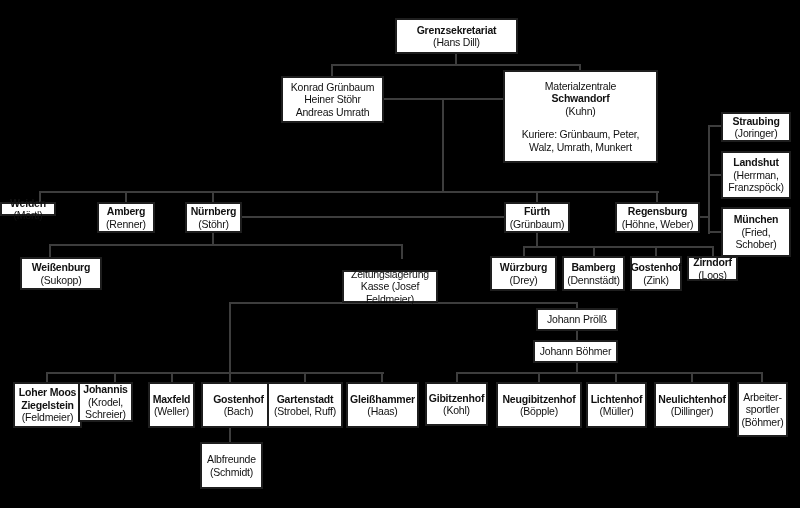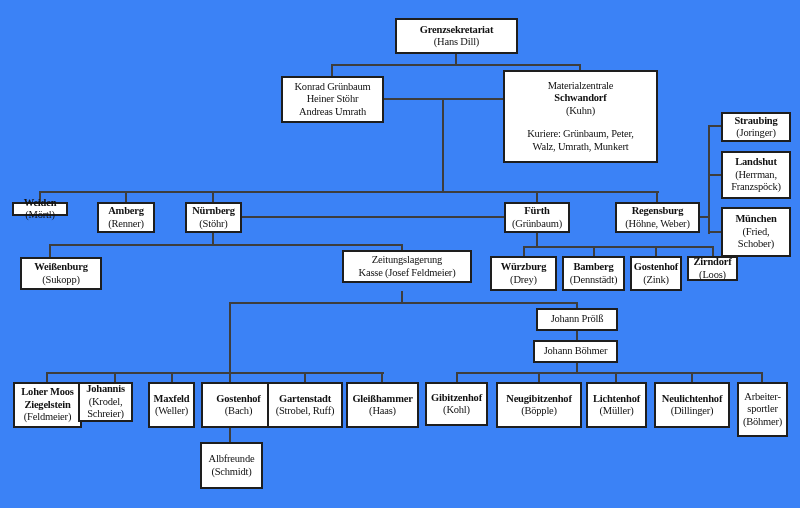--- a/index.html
+++ b/index.html
@@ -1,18 +1,18 @@
 <!DOCTYPE html>
 <html><head>
 <meta charset="utf-8">
 <style>
   html,body{margin:0;padding:0;background:#ffffff;}
   .stage{
-    position:relative;width:800px;height:508px;background:#3b82f6;
-    font-family:Liberation Serif, serif;color:#111;overflow:hidden;
+    position:relative;width:800px;height:508px;background:#000000;
+    font-family:Liberation Sans, sans-serif;color:#111;overflow:hidden;
   }
   .box{
     position:absolute;box-sizing:border-box;border:2px solid #1e1e1e;background:#fff;
     display:flex;flex-direction:column;align-items:center;justify-content:center;
     text-align:center;font-size:10.5px;line-height:12.5px;letter-spacing:-0.2px;
     padding:1px;
   }
   .t{font-weight:bold;white-space:pre-line;}
   .s{font-weight:normal;white-space:pre-line;}
   .gap{margin-top:11px;}
@@ -100,21 +100,21 @@
     <div class="s">(Herrman,
 Franzspöck)</div>
   </div>
 
   <div class="box" style="left:721px;top:207px;width:70px;height:50px">
     <div class="t">München</div>
     <div class="s">(Fried,
 Schober)</div>
   </div>
 
-  <div class="box" style="left:12px;top:202px;width:56px;height:14px">
+  <div class="box" style="left:0;top:202px;width:56px;height:14px">
     <div class="t">Weiden</div>
     <div class="s">(Mörtl)</div>
   </div>
 
   <div class="box" style="left:97px;top:202px;width:58px;height:31px">
     <div class="t">Amberg</div>
     <div class="s">(Renner)</div>
   </div>
 
   <div class="box" style="left:185px;top:202px;width:57px;height:31px">
@@ -130,21 +130,21 @@
   <div class="box" style="left:615px;top:202px;width:85px;height:31px">
     <div class="t">Regensburg</div>
     <div class="s">(Höhne, Weber)</div>
   </div>
 
   <div class="box" style="left:20px;top:257px;width:82px;height:33px">
     <div class="t">Weißenburg</div>
     <div class="s">(Sukopp)</div>
   </div>
 
-  <div class="box" style="left:342px;top:250px;width:130px;height:33px">
+  <div class="box" style="left:342px;top:270px;width:96px;height:33px">
     <div class="s">Zeitungslagerung
 Kasse (Josef Feldmeier)</div>
   </div>
 
   <div class="box" style="left:490px;top:256px;width:67px;height:35px">
     <div class="t">Würzburg</div>
     <div class="s">(Drey)</div>
   </div>
 
   <div class="box" style="left:562px;top:256px;width:63px;height:35px">

